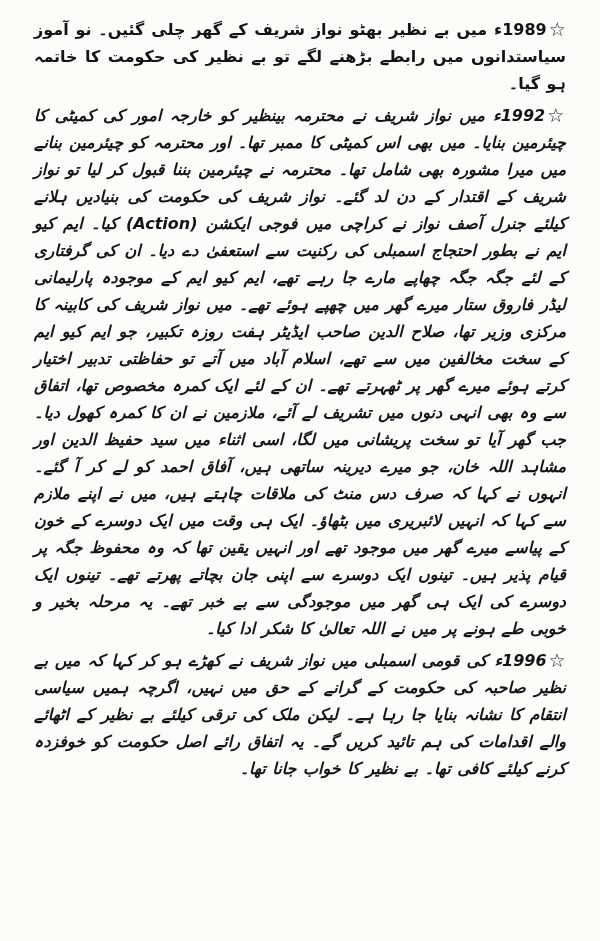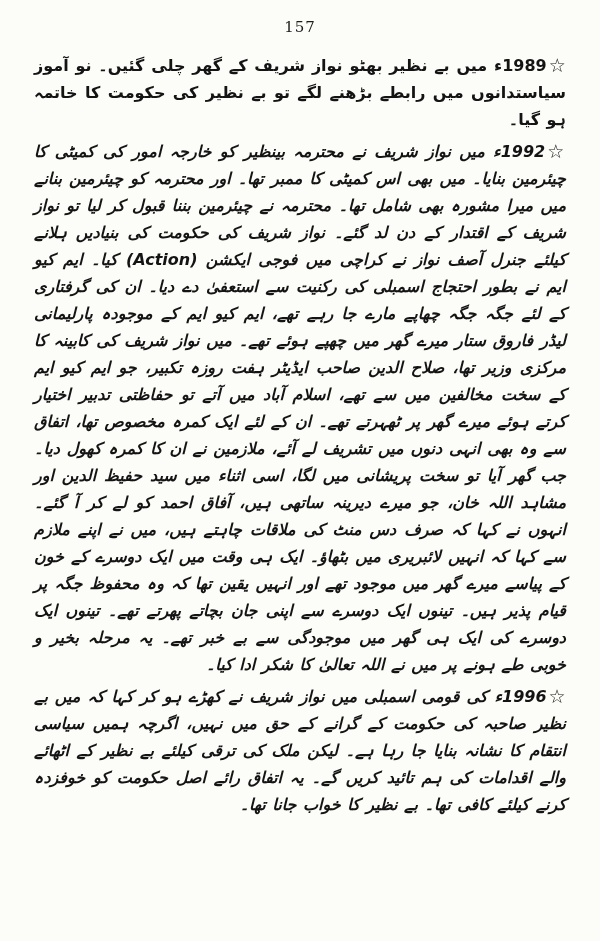--- a/index.html
+++ b/index.html
@@ -52,21 +52,20 @@
     padding-left: 2px;
   }
   .year {
     font-weight: bold;
   }
 </style>
 </head>
 <body>
 
 <div class="page">
-  <div class="page-number">157</div>
 
   <div class="text-block">
 
 
     <p class="urdu"><span class="star">☆</span><span class="year">1989ء </span><span>میں بے نظیر بھٹو نواز شریف کے گھر چلی گئیں۔ نو آموز سیاستدانوں میں رابطے بڑھنے لگے تو بے نظیر کی حکومت کا خاتمہ ہو گیا۔</span></p>
 
     <p class="urdu"><span class="star">☆</span><span class="year">1992ء </span><span>میں نواز شریف نے محترمہ بینظیر کو خارجہ امور کی کمیٹی کا چیئرمین بنایا۔ میں بھی اس کمیٹی کا ممبر تھا۔ اور محترمہ کو چیئرمین بنانے میں میرا مشورہ بھی شامل تھا۔ محترمہ نے چیئرمین بننا قبول کر لیا تو نواز شریف کے اقتدار کے دن لد گئے۔ نواز شریف کی حکومت کی بنیادیں ہلانے کیلئے جنرل آصف نواز نے کراچی میں فوجی ایکشن (Action) کیا۔ ایم کیو ایم نے بطور احتجاج اسمبلی کی رکنیت سے استعفیٰ دے دیا۔ ان کی گرفتاری کے لئے جگہ جگہ چھاپے مارے جا رہے تھے، ایم کیو ایم کے موجودہ پارلیمانی لیڈر فاروق ستار میرے گھر میں چھپے ہوئے تھے۔ میں نواز شریف کی کابینہ کا مرکزی وزیر تھا، صلاح الدین صاحب ایڈیٹر ہفت روزہ تکبیر، جو ایم کیو ایم کے سخت مخالفین میں سے تھے، اسلام آباد میں آتے تو حفاظتی تدبیر اختیار کرتے ہوئے میرے گھر پر ٹھہرتے تھے۔ ان کے لئے ایک کمرہ مخصوص تھا، اتفاق سے وہ بھی انہی دنوں میں تشریف لے آئے، ملازمین نے ان کا کمرہ کھول دیا۔ جب گھر آیا تو سخت پریشانی میں لگا، اسی اثناء میں سید حفیظ الدین اور مشاہد اللہ خان، جو میرے دیرینہ ساتھی ہیں، آفاق احمد کو لے کر آ گئے۔ انہوں نے کہا کہ صرف دس منٹ کی ملاقات چاہتے ہیں، میں نے اپنے ملازم سے کہا کہ انہیں لائبریری میں بٹھاؤ۔ ایک ہی وقت میں ایک دوسرے کے خون کے پیاسے میرے گھر میں موجود تھے اور انہیں یقین تھا کہ وہ محفوظ جگہ پر قیام پذیر ہیں۔ تینوں ایک دوسرے سے اپنی جان بچاتے پھرتے تھے۔ تینوں ایک دوسرے کی ایک ہی گھر میں موجودگی سے بے خبر تھے۔ یہ مرحلہ بخیر و خوبی طے ہونے پر میں نے اللہ تعالیٰ کا شکر ادا کیا۔</span></p>
 
     <p class="urdu"><span class="star">☆</span><span class="year">1996ء </span><span>کی قومی اسمبلی میں نواز شریف نے کھڑے ہو کر کہا کہ میں بے نظیر صاحبہ کی حکومت کے گرانے کے حق میں نہیں، اگرچہ ہمیں سیاسی انتقام کا نشانہ بنایا جا رہا ہے۔ لیکن ملک کی ترقی کیلئے بے نظیر کے اٹھائے والے اقدامات کی ہم تائید کریں گے۔ یہ اتفاق رائے اصل حکومت کو خوفزدہ کرنے کیلئے کافی تھا۔ بے نظیر کا خواب جانا تھا۔</span></p>
 

